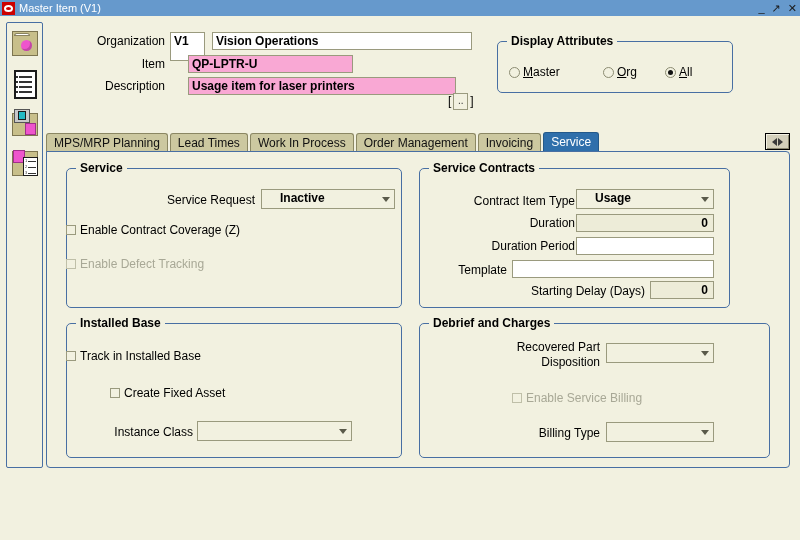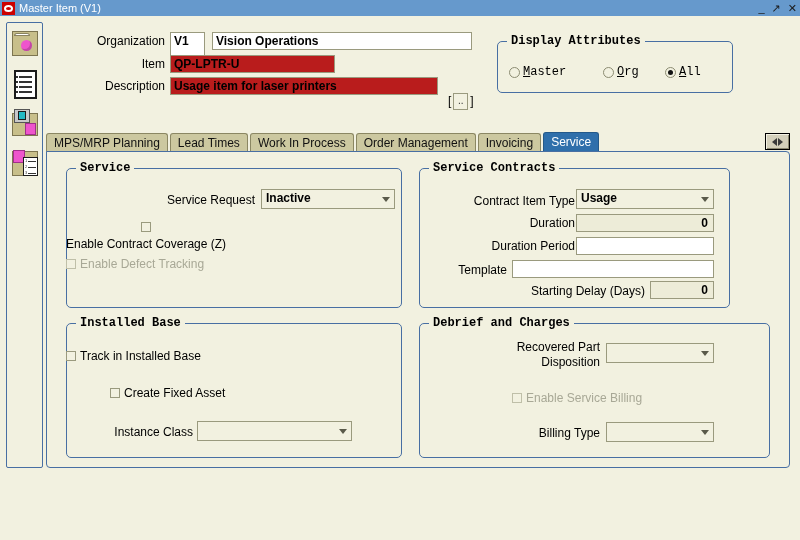--- a/index.html
+++ b/index.html
@@ -135,21 +135,21 @@
     position: absolute;
     border: 1px solid #9a9a7e;
     background: #ffffff;
     font-family: "Liberation Sans", sans-serif;
     font-size: 12px; font-weight: bold;
     color: #000000;
     padding: 0 3px;
     line-height: 16px;
     overflow: hidden; white-space: nowrap;
   }
-  .fld.req { background: #b91c1c; }
+  .fld.req { background: #f9a8d4; margin-left: 18px; }
   .fld.ro  { background: #edecd8; }
   .fld.num { text-align: right; padding-right: 5px; }
 
   
   #dff-wrap {
     position: absolute; left: 448px; top: 76px;
     font-size: 12px; color: #000; line-height: 18px;
     display: flex; align-items: center; gap: 2px;
   }
   #dff-btn {
@@ -158,21 +158,20 @@
     font-size: 10px; line-height: 13px; text-align: center;
     color: #333;
   }
 
   
   .group {
     position: absolute;
     border: 1px solid #486fa3;
     border-radius: 5px;
     background: transparent;
-    font-family: Liberation Mono, monospace;
   }
   .group > .gtitle {
     position: absolute; top: -8px; left: 9px;
     background: #f2f1e0;
     padding: 0 4px;
     font-size: 12px; font-weight: bold; color: #000;
     line-height: 14px; white-space: nowrap;
   }
 
   
@@ -262,21 +261,21 @@
   
   .sel {
     position: absolute;
     border: 1px solid #9a9a7e;
     background: #f2f1e0;
     font-size: 12px; font-weight: bold; color: #000;
     line-height: 17px;
     padding: 0 16px 0 4px;
     overflow: hidden; white-space: nowrap;
   }
-  .sel .cap { display: block; }
+  .sel .cap { display: block; margin-left: 14px; }
   .sel .dnarr {
     position: absolute; right: 4px; top: 50%; margin-top: -2px;
     width: 0; height: 0;
     border-left: 4px solid transparent;
     border-right: 4px solid transparent;
     border-top: 5px solid #5a5a4a;
   }
 </style>
 </head>
 <body>
@@ -398,21 +397,21 @@
   <div class="group" id="grp-service">
     <div class="gtitle">Service</div>
   </div>
 
   <div class="lbl" style="left:150px; top:176px; width:105px;">Service Request</div>
   <div class="sel" style="left:261px; top:173px; width:134px; height:20px;">
     <span class="cap">Inactive</span>
     <span class="dnarr"></span>
   </div>
 
-  <div class="cbx-item" style="left:66px; top:206px;flex-direction:column;">
+  <div class="cbx-item" style="left:66px; top:206px;">
     <span class="cbx"></span>
     <span>Enable Contract Coverage (Z)</span>
   </div>
 
   <div class="cbx-item disabled" style="left:66px; top:240px;">
     <span class="cbx"></span>
     <span>Enable Defect Tracking</span>
   </div>
 
 

